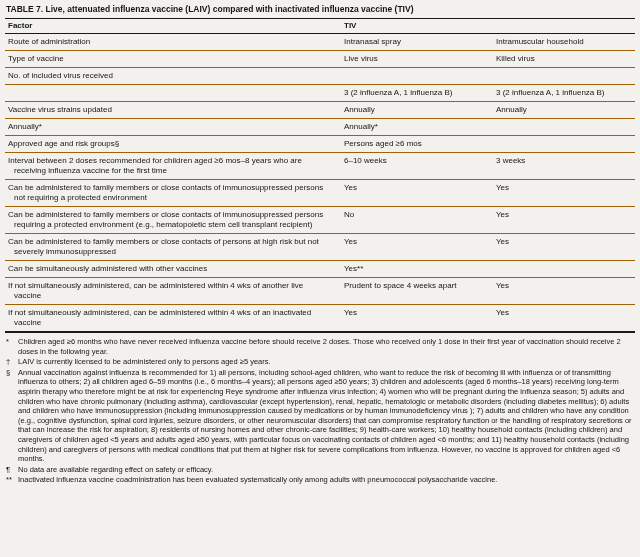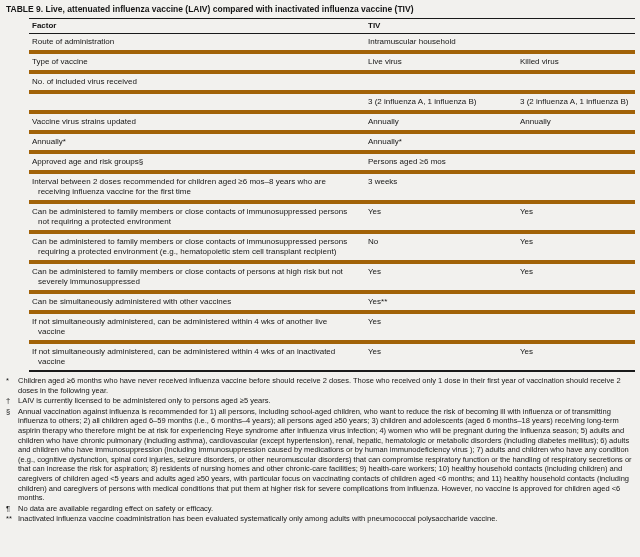--- a/index.html
+++ b/index.html
@@ -10,61 +10,62 @@
     color:#161616;
     overflow:hidden;
   }
   .page { box-sizing:border-box; width:640px; height:557px; padding:3px 5px 0 5px; }
 
   .title {
     font-size:8.5px; font-weight:bold; line-height:11px;
     padding:1px 0 3px 1px;
   }
 
-  .table { border-top:1.5px solid #1a1a1a; border-bottom:2px solid #1a1a1a;margin-left:24px; }
+  .table { border-top:1.5px solid #1a1a1a; border-bottom:2px solid #1a1a1a; }
 
   .thead {
     display:grid; grid-template-columns:336px 152px 1fr;
     font-size:8px; font-weight:bold; line-height:10px;
     padding:2px 0 2px 0;
     border-bottom:1.5px solid #1a1a1a;
   }
   .thead .hcell { padding-left:3px; }
 
   .row {
     display:grid; grid-template-columns:336px 152px 1fr;
     font-size:8px; line-height:10px;
     padding:3px 0 3px 0;
-    border-bottom:4px solid #a16207;
+    border-bottom:1px solid #a16207;
   }
   .row:last-child { border-bottom:none; }
   .cell { padding-left:3px; }
   .cell.factor { padding-left:9px; text-indent:-6px; padding-right:16px; }
 
   .footnotes { padding:4px 1px 0 1px; font-size:7.5px; line-height:9.6px; }
   .fn { display:flex; margin-bottom:1px; }
   .fn-marker { flex:0 0 12px; }
   .fn-text { flex:1; padding-right:2px; }
 </style>
 </head>
 <body>
 
 <div class="page">
 
-  <div class="title">TABLE 9. Live, attenuated influenza vaccine (LAIV) compared with inactivated influenza vaccine (TIV)</div>
+  <div class="title">TABLE 7. Live, attenuated influenza vaccine (LAIV) compared with inactivated influenza vaccine (TIV)</div>
 
   <div class="table">
 
     <div class="thead">
       <div class="hcell">Factor</div>
       <div class="hcell">TIV</div>
     </div>
 
     <div class="row">
       <div class="cell factor">Route of administration</div>
+      <div class="cell">Intranasal spray</div>
       <div class="cell">Intramuscular household</div>
     </div>
 
     <div class="row">
       <div class="cell factor">Type of vaccine</div>
       <div class="cell">Live virus</div>
       <div class="cell">Killed virus</div>
     </div>
 
     <div class="row">
@@ -90,20 +91,21 @@
       <div class="cell">Annually*</div>
     </div>
 
     <div class="row">
       <div class="cell factor">Approved age and risk groups§</div>
       <div class="cell">Persons aged ≥6 mos</div>
     </div>
 
     <div class="row">
       <div class="cell factor">Interval between 2 doses recommended for children aged ≥6 mos–8 years who are receiving influenza vaccine for the first time</div>
+      <div class="cell">6–10 weeks</div>
       <div class="cell">3 weeks</div>
     </div>
 
     <div class="row">
       <div class="cell factor">Can be administered to family members or close contacts of immunosuppressed persons not requiring a protected environment</div>
       <div class="cell">Yes</div>
       <div class="cell">Yes</div>
     </div>
 
     <div class="row">
@@ -118,20 +120,21 @@
       <div class="cell">Yes</div>
     </div>
 
     <div class="row">
       <div class="cell factor">Can be simultaneously administered with other vaccines</div>
       <div class="cell">Yes**</div>
     </div>
 
     <div class="row">
       <div class="cell factor">If not simultaneously administered, can be administered within 4 wks of another live vaccine</div>
+      <div class="cell">Prudent to space 4 weeks apart</div>
       <div class="cell">Yes</div>
     </div>
 
     <div class="row">
       <div class="cell factor">If not simultaneously administered, can be administered within 4 wks of an inactivated vaccine</div>
       <div class="cell">Yes</div>
       <div class="cell">Yes</div>
     </div>
 
   </div>

